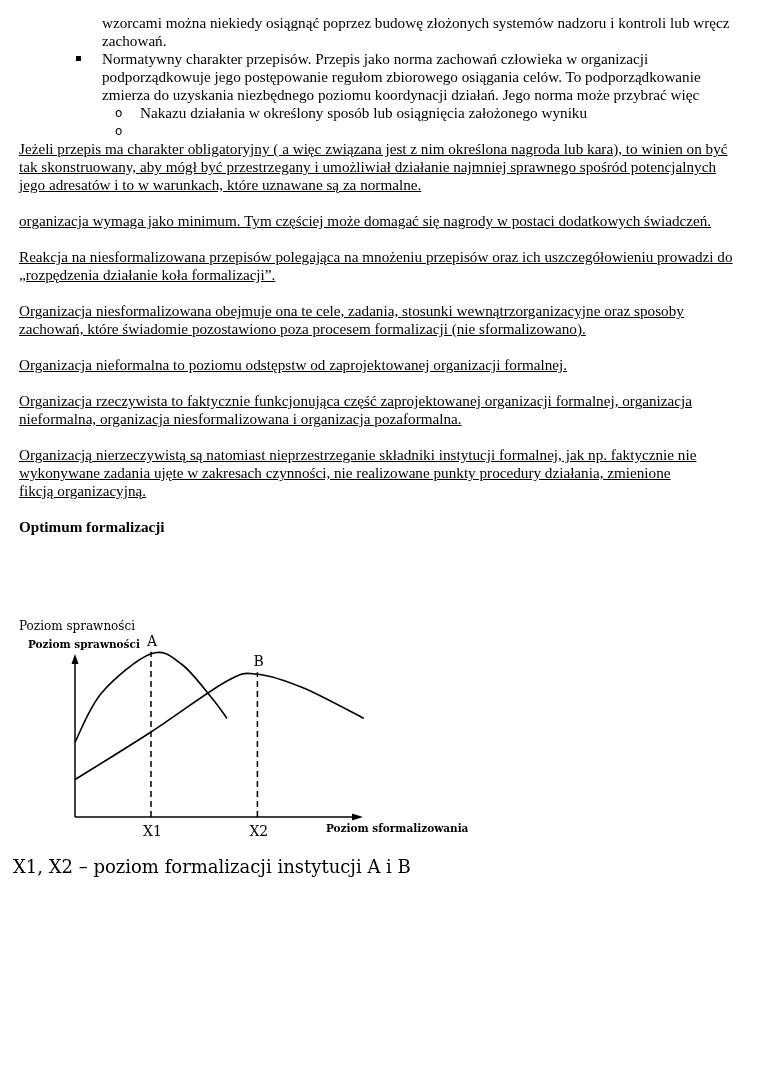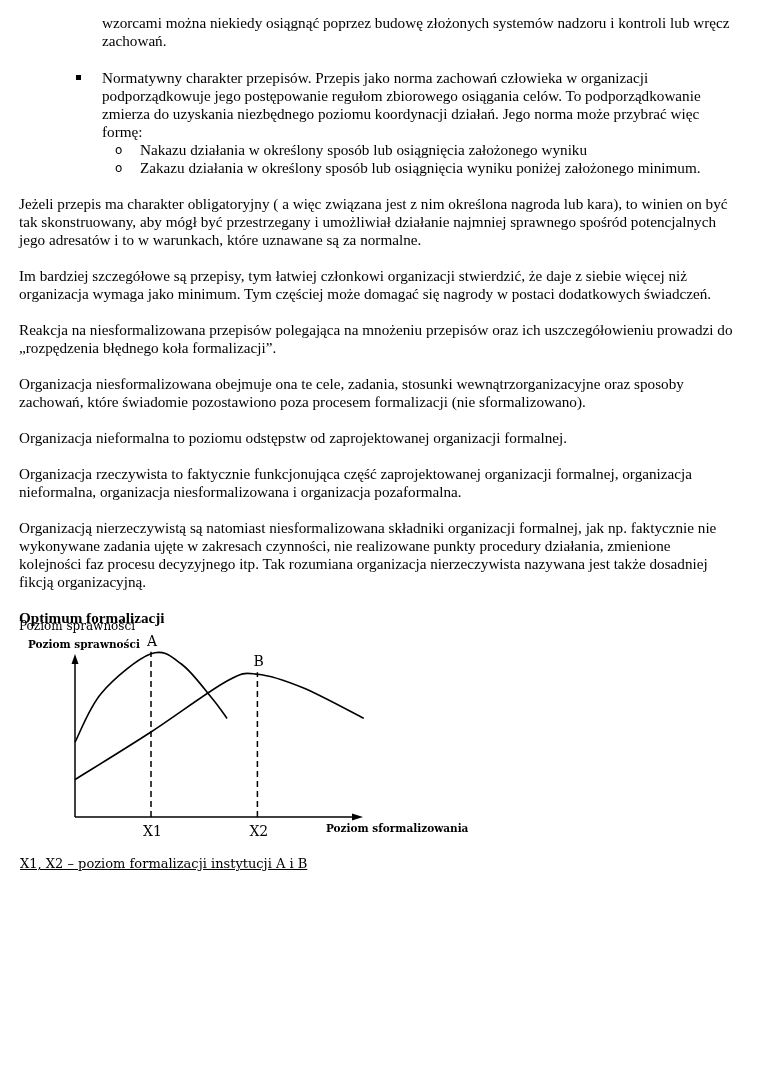--- a/index.html
+++ b/index.html
@@ -3,83 +3,79 @@
 <meta charset="utf-8">
 <style>
   html, body { margin: 0; padding: 0; background: #ffffff; }
   body {
     width: 760px; height: 1075px; position: relative; overflow: hidden;
     font-family: "Liberation Serif", serif; color: #000; font-size: 15.2px;
   }
   .page { position: absolute; left: 19px; top: 14px; width: 725px; }
   .line { line-height: 18px; white-space: nowrap; }
   .p { line-height: 18px; margin: 0 0 18px 0; }
-  .p div { white-space: nowrap; }
+  .p div { white-space: nowrap; text-decoration: underline; }
   .indent1 { padding-left: 83px; }
-  .bullet-item { position: relative; padding-left: 83px; margin-top: 19px; }
+  .bullet-item { position: relative; padding-left: 83px; }
   .bullet-sq { position: absolute; left: 57px; top: 6px; width: 5px; height: 5px; background: #000; }
   .sub-item { position: relative; padding-left: 121px; line-height: 18px; white-space: nowrap; }
   .sub-mark { position: absolute; left: 96px; top: 0; font-family: "DejaVu Sans", sans-serif; font-size: 12px; line-height: 18px; }
   .heading { font-weight: bold; line-height: 18px; margin: 16px 0 18px 0; }
   #chart { position: absolute; left: 0; top: 0; }
-  .caption { position: absolute; left: 20px; top: 856px; font-family: "DejaVu Serif", serif; font-size: 13px; text-decoration: underline; }
+  .caption { position: absolute; left: 13px; top: 856px; font-family: "DejaVu Serif", serif; font-size: 18px; }
 </style>
 </head>
 <body>
 
 <div class="page">
   <div class="indent1">
     <div class="line">wzorcami można niekiedy osiągnąć poprzez budowę złożonych systemów nadzoru i kontroli lub wręcz</div>
     <div class="line">zachowań.</div>
   </div>
   <div class="bullet-item">
     <span class="bullet-sq"></span>
     <div class="line">Normatywny charakter przepisów. Przepis jako norma zachowań człowieka w organizacji</div>
     <div class="line">podporządkowuje jego postępowanie regułom zbiorowego osiągania celów. To podporządkowanie</div>
     <div class="line">zmierza do uzyskania niezbędnego poziomu koordynacji działań. Jego norma może przybrać więc</div>
-    <div class="line">formę:</div>
   </div>
   <div class="sub-item">
     <span class="sub-mark">o</span>
     <span>Nakazu działania w określony sposób lub osiągnięcia założonego wyniku</span>
   </div>
   <div class="sub-item" style="margin-bottom:18px;">
     <span class="sub-mark">o</span>
-    <span>Zakazu działania w określony sposób lub osiągnięcia wyniku poniżej założonego minimum.</span>
   </div>
 
   <div id="paras">
       <div class="p">
         <div>Jeżeli przepis ma charakter obligatoryjny ( a więc związana jest z nim określona nagroda lub kara), to winien on być</div>
         <div>tak skonstruowany, aby mógł być przestrzegany i umożliwiał działanie najmniej sprawnego spośród potencjalnych</div>
         <div>jego adresatów i to w warunkach, które uznawane są za normalne.</div>
       </div>
       <div class="p">
-        <div>Im bardziej szczegółowe są przepisy, tym łatwiej członkowi organizacji stwierdzić, że daje z siebie więcej niż</div>
         <div>organizacja wymaga jako minimum. Tym częściej może domagać się nagrody w postaci dodatkowych świadczeń.</div>
       </div>
       <div class="p">
         <div>Reakcja na niesformalizowana przepisów polegająca na mnożeniu przepisów oraz ich uszczegółowieniu prowadzi do</div>
-        <div>„rozpędzenia błędnego koła formalizacji”.</div>
+        <div>„rozpędzenia działanie koła formalizacji”.</div>
       </div>
       <div class="p">
         <div>Organizacja niesformalizowana obejmuje ona te cele, zadania, stosunki wewnątrzorganizacyjne oraz sposoby</div>
         <div>zachowań, które świadomie pozostawiono poza procesem formalizacji (nie sformalizowano).</div>
       </div>
       <div class="p">
         <div>Organizacja nieformalna to poziomu odstępstw od zaprojektowanej organizacji formalnej.</div>
       </div>
       <div class="p">
         <div>Organizacja rzeczywista to faktycznie funkcjonująca część zaprojektowanej organizacji formalnej, organizacja</div>
         <div>nieformalna, organizacja niesformalizowana i organizacja pozaformalna.</div>
       </div>
       <div class="p">
-        <div>Organizacją nierzeczywistą są natomiast niesformalizowana składniki organizacji formalnej, jak np. faktycznie nie</div>
+        <div>Organizacją nierzeczywistą są natomiast nieprzestrzeganie składniki instytucji formalnej, jak np. faktycznie nie</div>
         <div>wykonywane zadania ujęte w zakresach czynności, nie realizowane punkty procedury działania, zmienione</div>
-        <div>kolejności faz procesu decyzyjnego itp. Tak rozumiana organizacja nierzeczywista nazywana jest także dosadniej</div>
         <div>fikcją organizacyjną.</div>
       </div>
     </div>
 
   <div class="heading">Optimum formalizacji</div>
 </div>
 
 <svg id="chart" width="760" height="1075">
     <text x="19" y="630" font-size="12" font-family="&quot;DejaVu Serif&quot;, serif" font-weight="normal" fill="#000">Poziom sprawności</text>
     <text x="28" y="648" font-size="10.5" font-family="&quot;DejaVu Serif&quot;, serif" font-weight="bold" fill="#000">Poziom sprawności</text>

